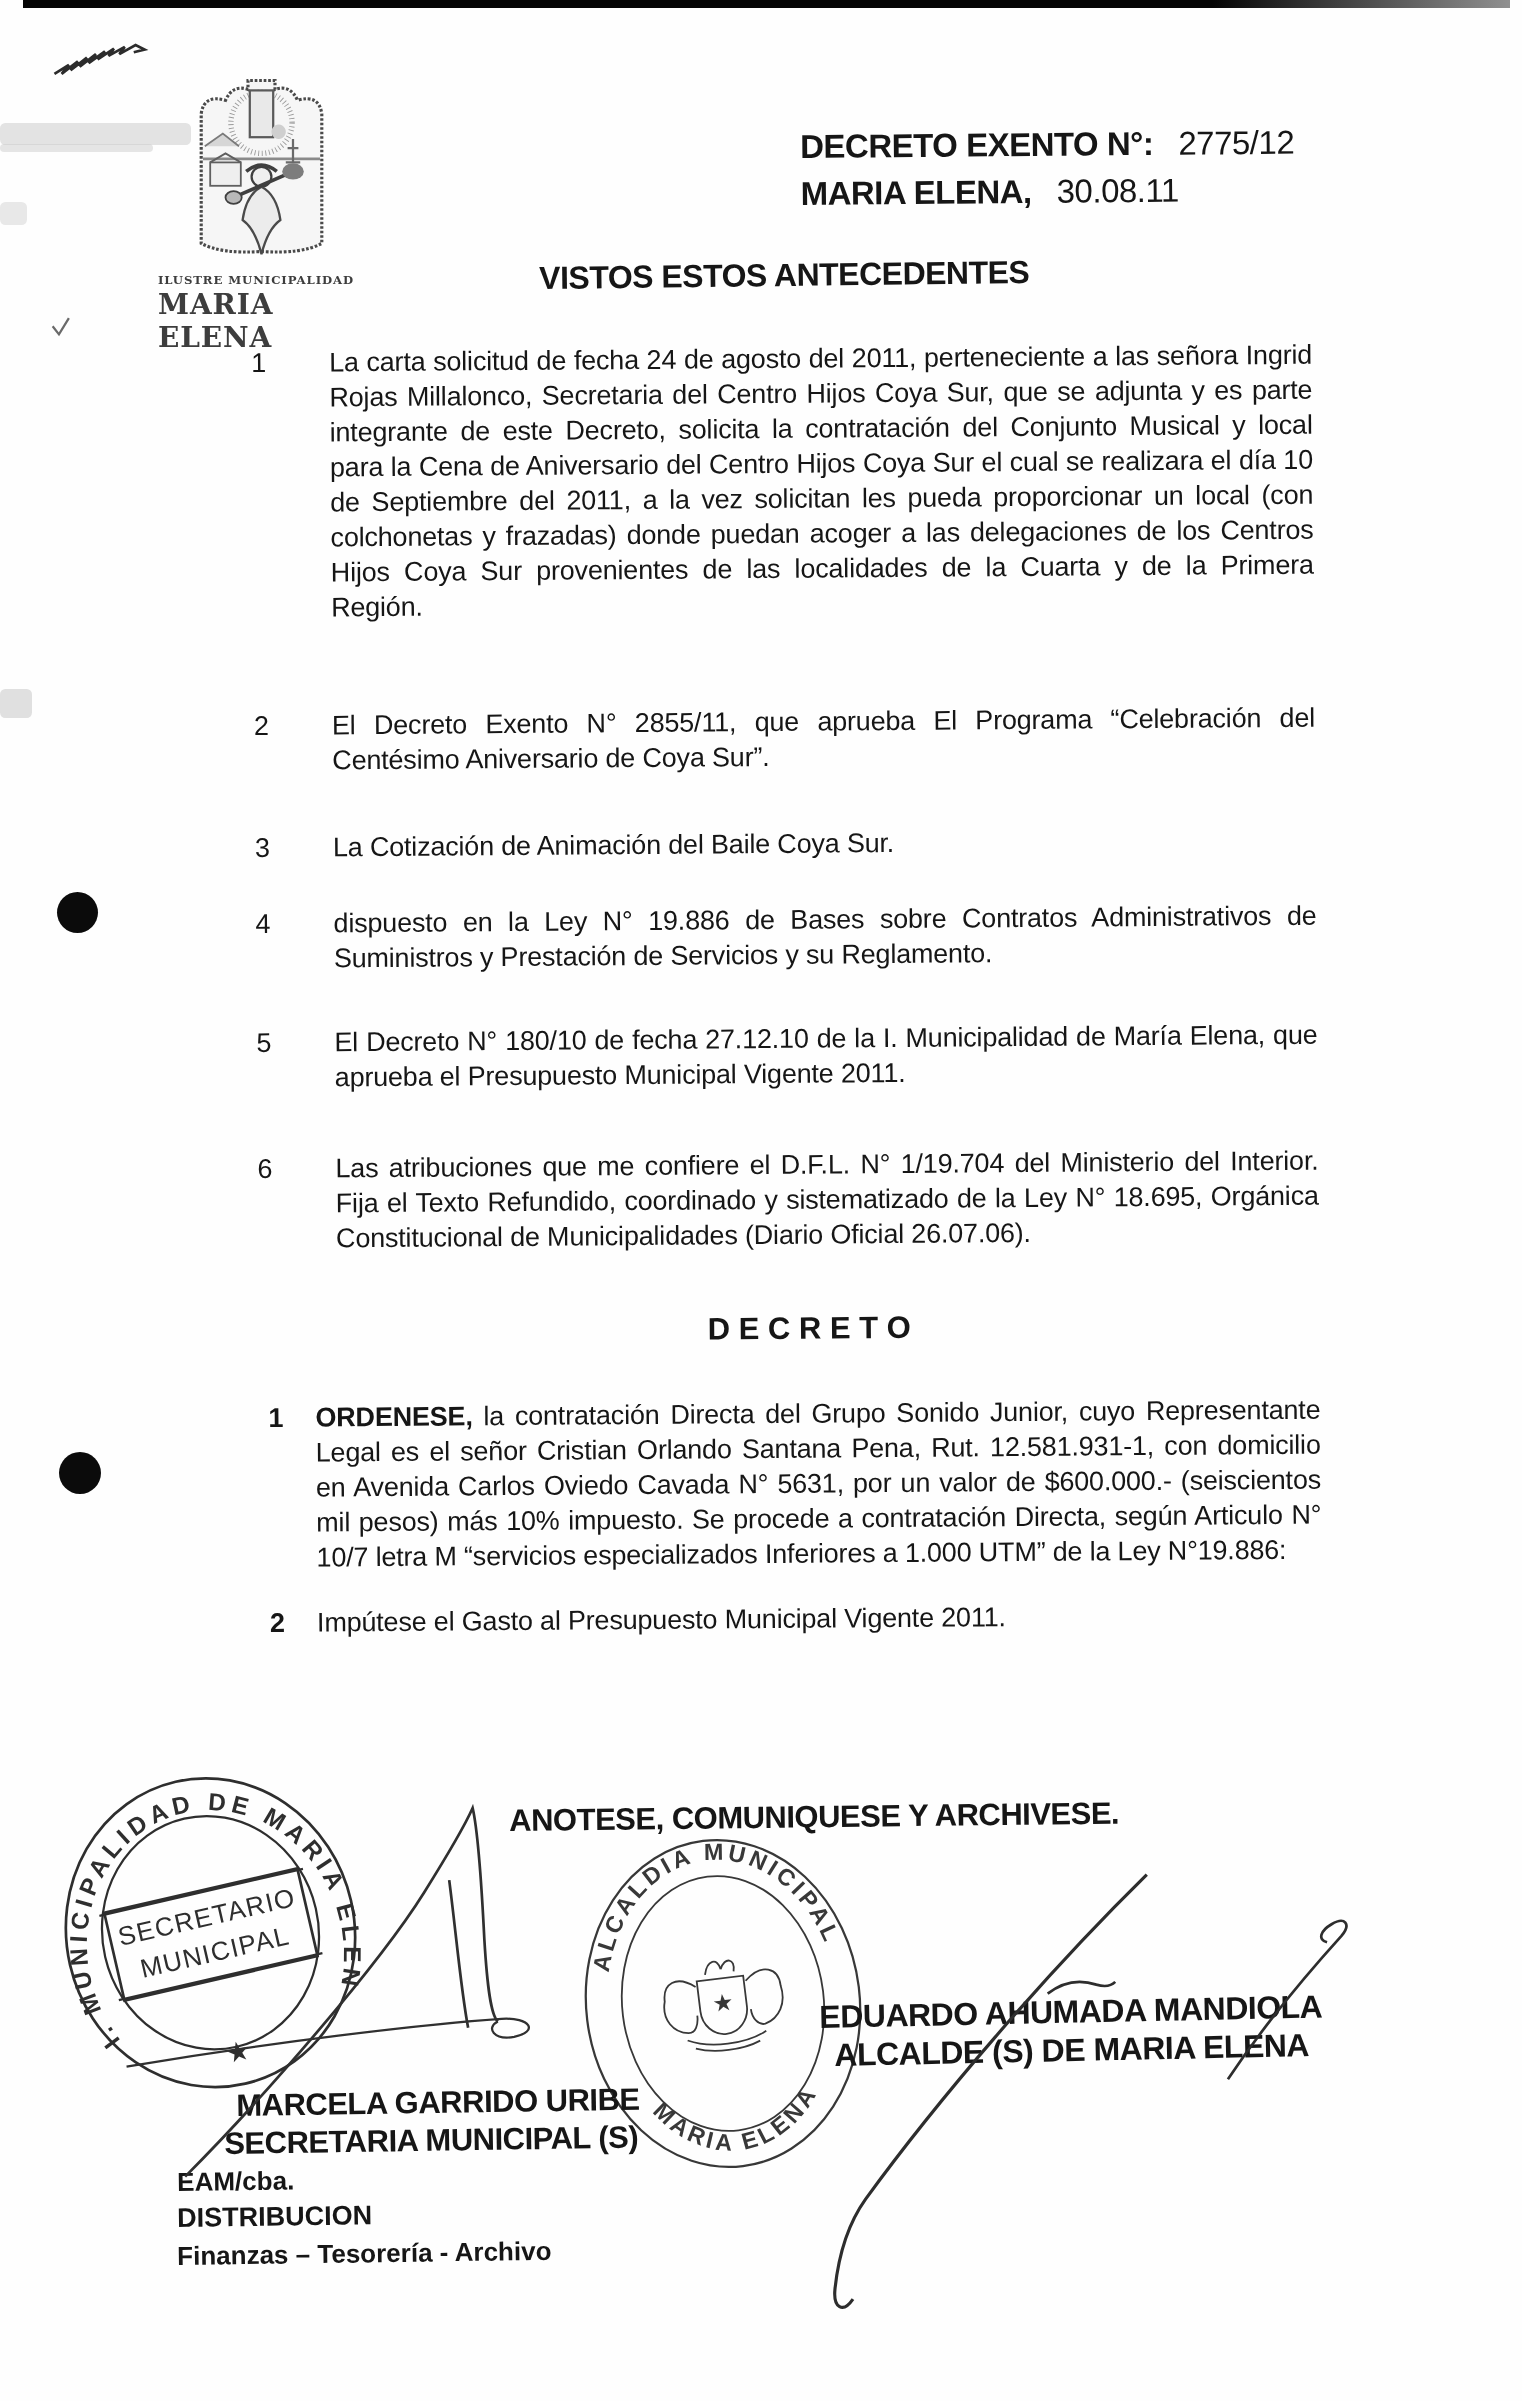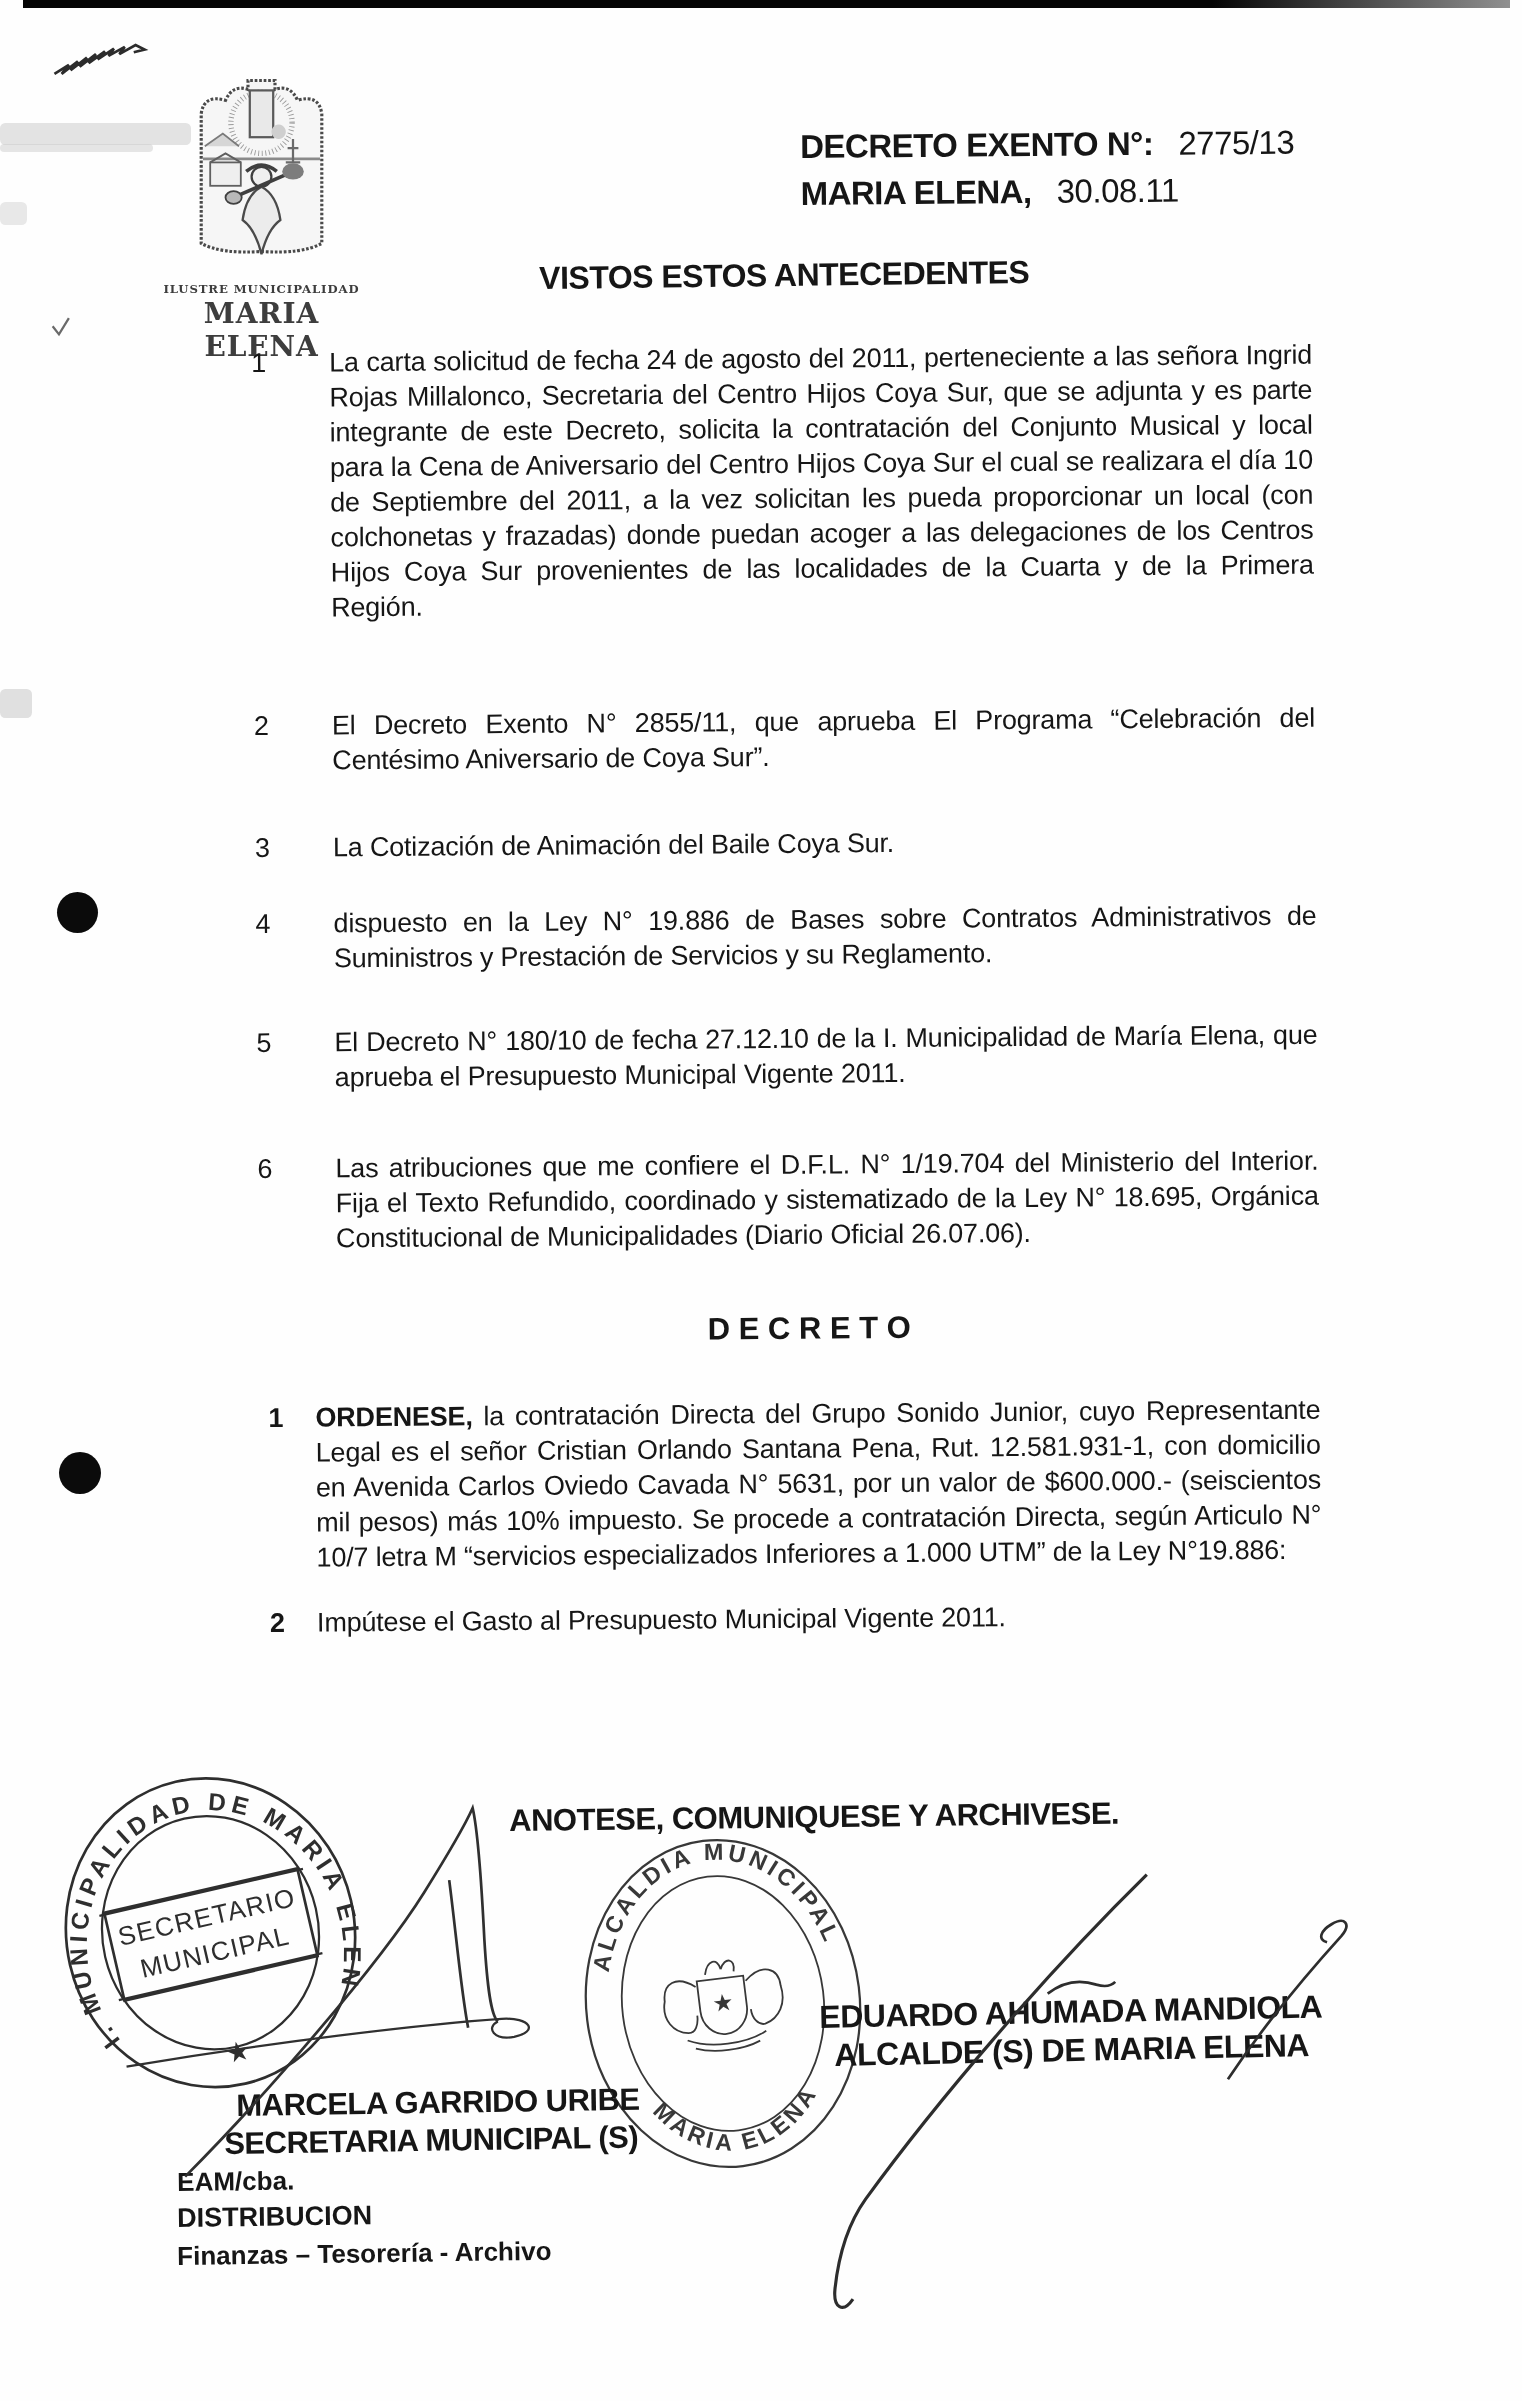--- a/index.html
+++ b/index.html
@@ -11,21 +11,21 @@
   .abs{position:absolute;}
 
   
   .scan-strip{left:23.4px;top:0;width:1487px;height:8px;
     background:linear-gradient(90deg,#050505 0%,#050505 80%,#666 94%,#909090 100%);}
 
   
   .smudge{background:#c7c7c7;border-radius:5.4px;}
 
   
-  .logo-captions{left:158px;top:282px;width:207px;text-align:center;color:#3d3d3d;}
+  .logo-captions{left:158px;top:273px;width:207px;color:#3d3d3d;}
   .logo-cap-small{font-family:"DejaVu Serif",serif;font-size:11.7px;letter-spacing:0.9px;font-weight:bold;}
   .logo-cap-big{font-family:"DejaVu Serif",serif;font-size:28px;letter-spacing:0.9px;font-weight:bold;margin-top:0.9px;}
 
   
   .hdr{left:800px;top:128px;transform:rotate(-0.5deg);transform-origin:left top;}
   .hdr-row{display:flex;align-items:baseline;margin-bottom:9px;}
   .hdr-label{font-weight:bold;font-size:33px;letter-spacing:-0.5px;}
   .hdr-value{font-size:33px;margin-left:25px;letter-spacing:-0.5px;}
 
   .vistos-title{left:539px;top:260px;font-size:32px;font-weight:bold;letter-spacing:-0.5px;
@@ -90,21 +90,21 @@
     <ellipse cx="112" cy="106" rx="12" ry="9" fill="#7d7d7d"></ellipse>
   </svg>
   <div class="abs logo-captions">
     <div class="logo-cap-small">ILUSTRE MUNICIPALIDAD</div>
     <div class="logo-cap-big">MARIA ELENA</div>
   </div>
 
   <div class="abs hdr">
     <div class="hdr-row">
       <span class="hdr-label">DECRETO EXENTO N°:</span>
-      <span class="hdr-value">2775/13</span>
+      <span class="hdr-value">2775/12</span>
     </div>
     <div class="hdr-row">
       <span class="hdr-label">MARIA ELENA,</span>
       <span class="hdr-value">30.08.11</span>
     </div>
   </div>
 
   <div class="abs vistos-title">VISTOS ESTOS ANTECEDENTES</div>
 
   <div class="abs content">

